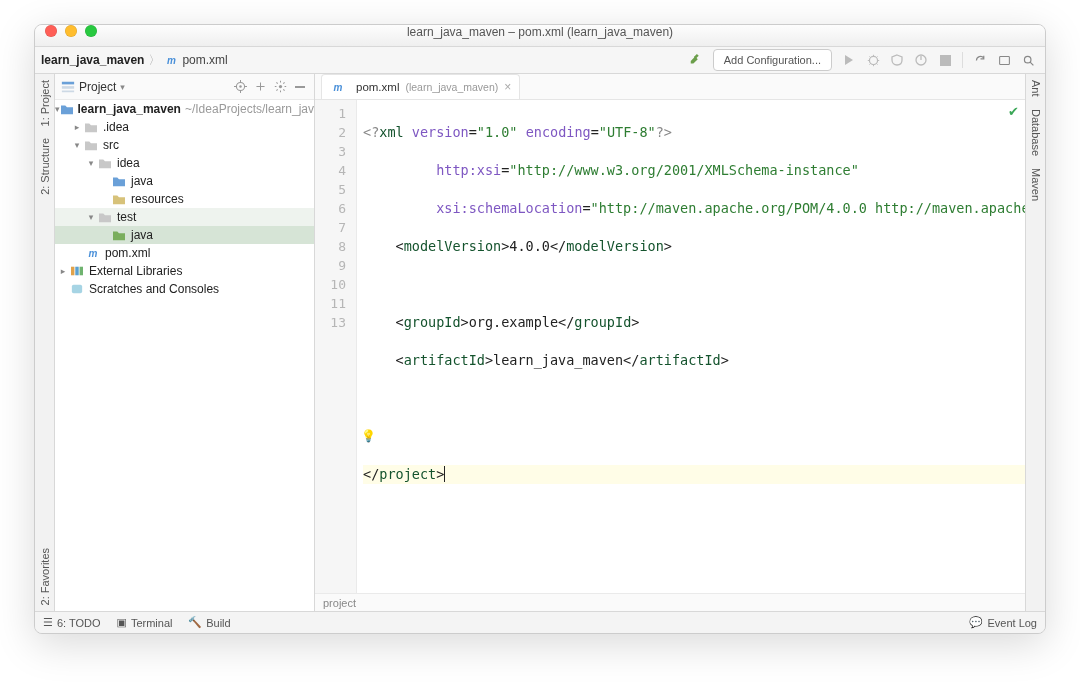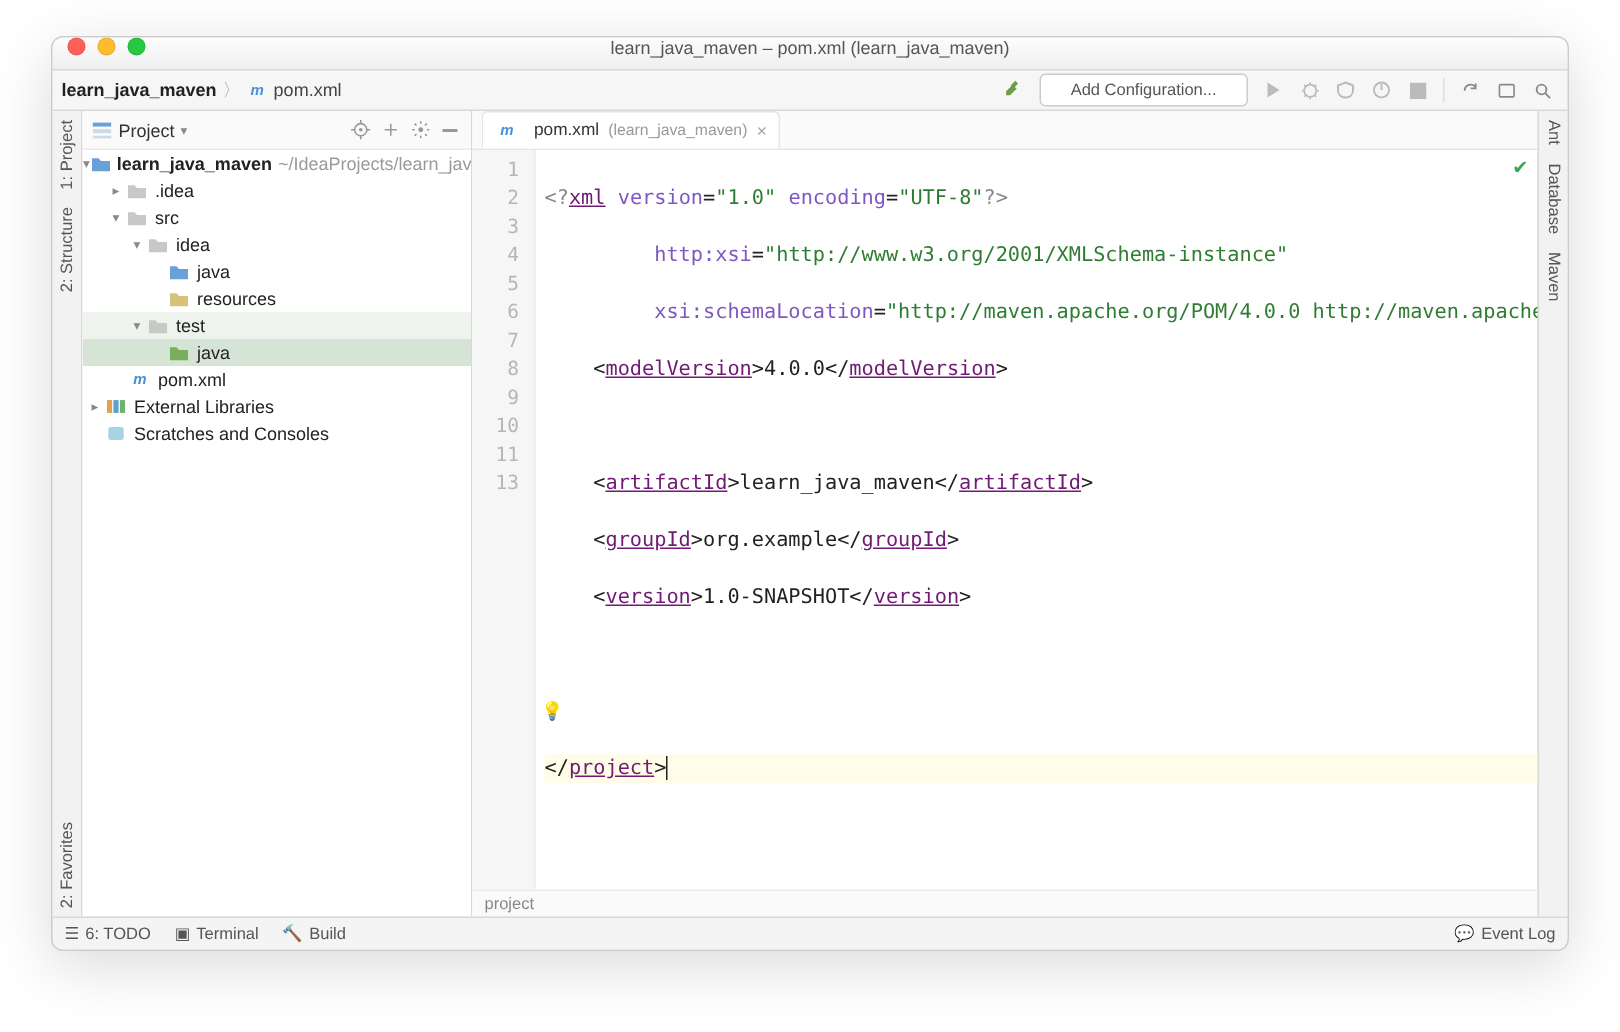--- a/index.html
+++ b/index.html
@@ -43,21 +43,21 @@
   .breadcrumb { display:flex; align-items:center; gap:4px; font-size:12px; }
   .bc-strong { font-weight:600; color:#222; }
   .bc-sep { color:#aaa; }
   .bc-file { color:#444; }
   .bc-icon { width:14px; height:14px; display:inline-flex; align-items:center; justify-content:center; color:#4a90d9; font-weight:bold; font-size:10px; font-style:italic; }
   .navspacer { flex:1; }
   .tbtn { width:22px; height:22px; display:inline-flex; align-items:center; justify-content:center; color:#888; border-radius:3px; }
   .add-config {
     margin: 0 6px;
     border:1px solid #ccc; border-radius:4px;
-    height:22px; padding:0 20px;
+    height:22px; padding:0 10px;
     display:inline-flex; align-items:center;
     background:#fff; font-size:11px; color:#555;
   }
   .tbar-icons { display:flex; align-items:center; gap:2px; }
   .tbar-sep { width:1px; height:16px; background:#ddd; margin:0 4px; }
   
   .body { flex:1; display:flex; min-height:0; }
   .leftstrip {
     width:20px; background:#f2f2f2; border-right:1px solid #d8d8d8;
     display:flex; flex-direction:column; align-items:center;
@@ -125,21 +125,21 @@
   }
   .code {
     flex:1; font-family:"Menlo","Consolas",monospace; font-size:13.5px;
     line-height:19px; padding:4px 0 4px 6px; color:#222;
     white-space:pre; overflow:hidden; position:relative;
   }
   .cl { position:relative; height:19px; }
   .hl-line { position:absolute; left:0; right:0; height:19px; background:#fffde7; z-index:0;}
   .cl .content{ position:relative; z-index:1;}
   .sel-proj { background:#cfe3ff; }
-  .c-tag{color:#701a75;text-decoration:underline;}
+  .c-tag{color:#14532d;}
   .c-attr{color:#7e57c2;}
   .c-str{color:#2e7d32;}
   .c-pi{color:#888;}
   .c-cursor{border-right:1.5px solid #222;}
   .bulb{ position:absolute; left:-2px; top:0; font-size:12px;}
   .editor-check{ position:absolute; top:4px; right:6px; color:#3aa757; font-size:13px; z-index:3;}
   .crumbbar { height:18px; border-top:1px solid #eaeaea; background:#fafafa; font-size:11px; color:#888; padding:0 8px; display:flex; align-items:center;}
   
   .bottom-tools {
     height:22px; background:#f4f4f4; border-top:1px solid #d8d8d8;
@@ -422,23 +422,22 @@
           <div>10</div>
             <div>11</div>
             <div>13</div>
         </div>
         <div class="code">
 <div class="cl"><span class="content"><span class="c-pi">&lt;?</span><span class="c-tag">xml</span> <span class="c-attr">version</span>=<span class="c-str">"1.0"</span> <span class="c-attr">encoding</span>=<span class="c-str">"UTF-8"</span><span class="c-pi">?&gt;</span></span></div>
 <div class="cl"><span class="content">         <span class="c-attr">http:xsi</span>=<span class="c-str">"http://www.w3.org/2001/XMLSchema-instance"</span></span></div>
 <div class="cl"><span class="content">         <span class="c-attr">xsi:schemaLocation</span>=<span class="c-str">"http://maven.apache.org/POM/4.0.0 http://maven.apache.org/x</span></span></div>
 <div class="cl"><span class="content">    &lt;<span class="c-tag">modelVersion</span>&gt;<span>4.0.0</span>&lt;/<span class="c-tag">modelVersion</span>&gt;</span></div>
 <div class="cl"><span class="content"> </span></div>
+<div class="cl"><span class="content">    &lt;<span class="c-tag">groupId</span>&gt;<span>org.example</span>&lt;/<span class="c-tag">groupId</span>&gt;</span></div>
 <div class="cl"><span class="content">    &lt;<span class="c-tag">artifactId</span>&gt;<span>learn_java_maven</span>&lt;/<span class="c-tag">artifactId</span>&gt;</span></div>
-<div class="cl"><span class="content">    &lt;<span class="c-tag">groupId</span>&gt;<span>org.example</span>&lt;/<span class="c-tag">groupId</span>&gt;</span></div>
-<div class="cl"><span class="content">    &lt;<span class="c-tag">version</span>&gt;<span>1.0-SNAPSHOT</span>&lt;/<span class="c-tag">version</span>&gt;</span></div>
 <div class="cl"><span class="content"> </span></div>
 <div class="cl"><span class="content"><span class="bulb">💡</span></span></div>
 <div class="cl"><div class="hl-line"></div><span class="content">&lt;/<span class="c-tag">project</span>&gt;<span class="c-cursor"></span></span></div>
         </div>
       </div>
       <div class="crumbbar">
         <span>project</span>
       </div>
     </div>
 

